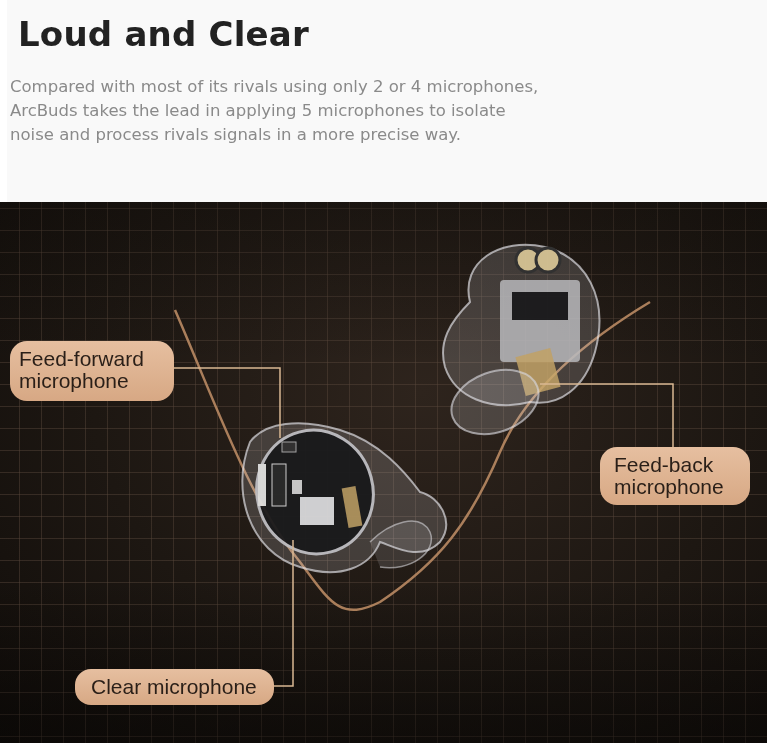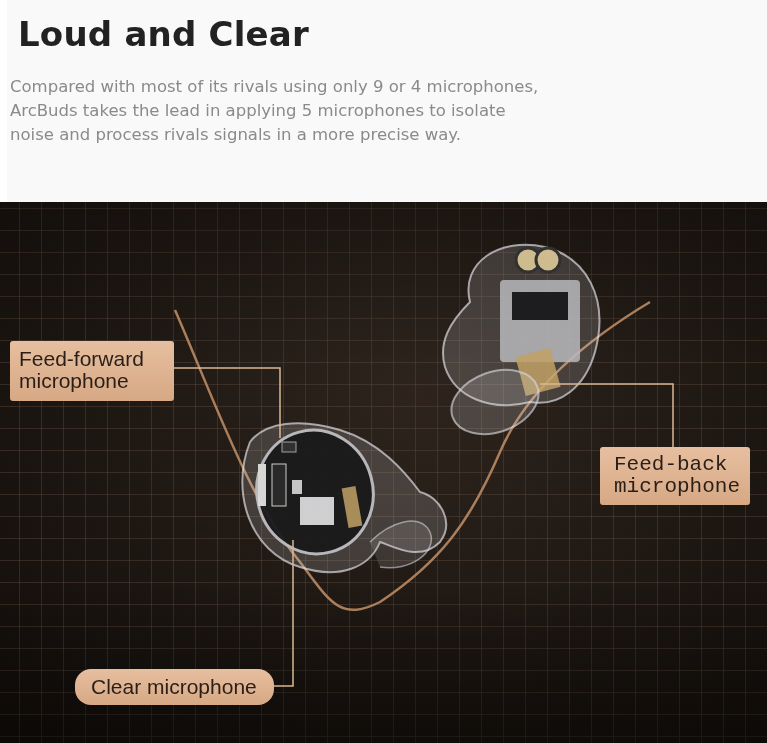--- a/index.html
+++ b/index.html
@@ -11,33 +11,33 @@
   .hero{position:absolute;left:0;top:202px;width:767px;height:541px;overflow:hidden;
     background:
       linear-gradient(rgba(90,72,60,0.45) 1px, transparent 1px),
       linear-gradient(90deg, rgba(90,72,60,0.45) 1px, transparent 1px),
       radial-gradient(ellipse at 55% 35%, #2e241d 0%, #1d1712 55%, #110d0a 100%);
     background-size:22px 22px,22px 22px,100% 100%;
     background-position:-3px 6px,-3px 6px,0 0;}
   .hero .shade{position:absolute;left:0;top:0;right:0;bottom:0;
     background:linear-gradient(180deg, rgba(10,8,6,0.3) 0%, rgba(0,0,0,0) 30%, rgba(0,0,0,0) 70%, rgba(5,4,3,0.5) 100%);}
   .label{position:absolute;background:linear-gradient(180deg,#e6bfa0 0%,#d7a884 100%);color:#2a1f18;
-    font-family:"Liberation Sans","DejaVu Sans",sans-serif;font-size:21px;line-height:22px;border-radius:3px;padding:5px 9px;box-sizing:border-box;}
+    font-family:"Liberation Sans","DejaVu Sans",sans-serif;font-size:21px;line-height:22px;border-radius:17px;padding:5px 9px;box-sizing:border-box;}
   .lbl-ff{left:10px;top:139px;width:164px;height:60px;padding-top:7px;}
-  .lbl-fb{left:600px;top:245px;width:150px;height:58px;padding-top:7px;padding-left:14px;font-family:Liberation Mono, monospace;}
+  .lbl-fb{left:600px;top:245px;width:150px;height:58px;padding-top:7px;padding-left:14px;}
   .lbl-talk{left:75px;top:467px;width:199px;height:36px;padding-top:7px;padding-left:16px;border-radius:16px;}
   svg.art{position:absolute;left:0;top:0;}
 </style>
 </head>
 <body>
 
 <div class="top"></div>
 <div class="title">Loud and Clear</div>
 <div class="desc">
-  <div>Compared with most of its rivals using only 9 or 4 microphones,</div>
+  <div>Compared with most of its rivals using only 2 or 4 microphones,</div>
   <div>ArcBuds takes the lead in applying 5 microphones to isolate</div>
   <div>noise and process rivals signals in a more precise way.</div>
 </div>
 
 <div class="hero">
   <div class="shade"></div>
   <svg class="art" width="767" height="541" viewBox="0 0 767 541">
 
     <path d="M175 108 C 215 200, 250 300, 300 360 C 330 400, 340 420, 380 400 C 440 360, 470 320, 500 250 C 530 180, 600 130, 650 100" fill="none" stroke="#b98a63" stroke-width="2.5" opacity="0.9"></path>
 

